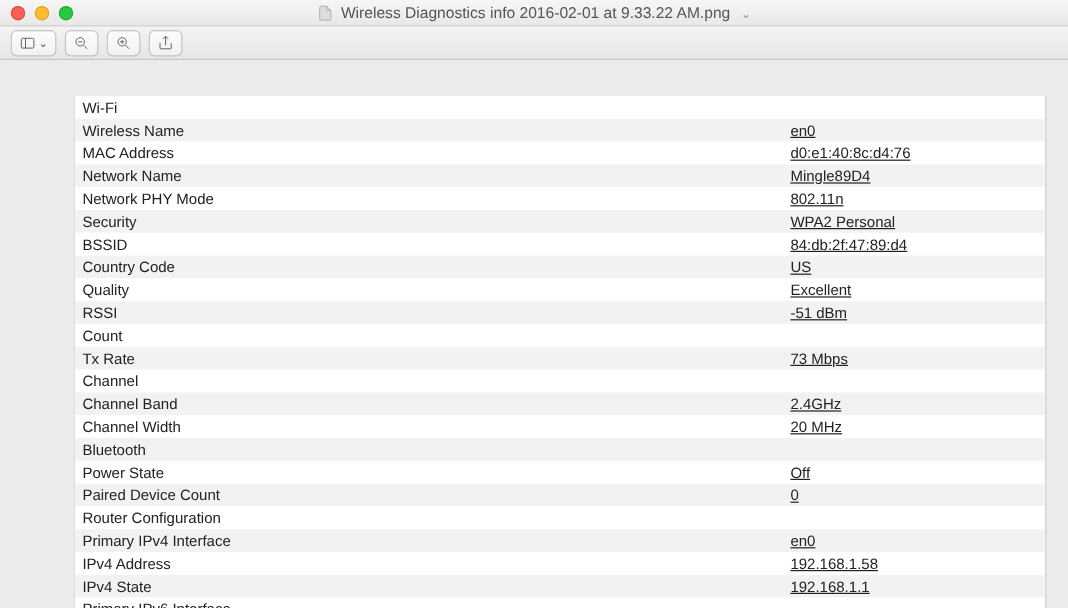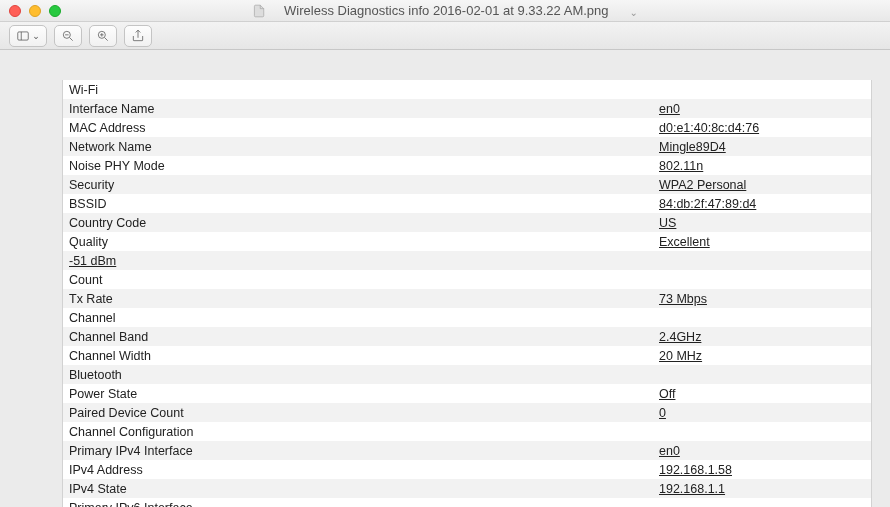--- a/index.html
+++ b/index.html
@@ -36,21 +36,21 @@
     }
     .light.close { background: #ff5f57; border: 0.5px solid #e0443e; }
     .light.min { background: #ffbd2e; border: 0.5px solid #dea123; }
     .light.max { background: #28c940; border: 0.5px solid #1aab2b; }
     .title-center {
       position: absolute;
       left: 50%;
       transform: translateX(-50%);
       display: flex;
       align-items: flex-end;
-      gap: 18px;
+      gap: 6px;
       color: #555;
       font-size: 13px;
     }
     .file-icon {
       width: 14px;
       height: 14px;
       display: flex;
       align-items: center;
       justify-content: center;
       color: #888;
@@ -195,52 +195,53 @@
 </div>
 
 <div class="content-area">
   <div class="side-strip"></div>
   <div class="table-wrapper" id="table-body">
       <div class="row header">
         <div class="key">Wi-Fi</div>
         <div class="val"></div>
       </div>
       <div class="row">
-        <div class="key">Interface Name</div>
+        <div class="key">Wireless Name</div>
         <div class="val">en0</div>
       </div>
       <div class="row">
         <div class="key">MAC Address</div>
         <div class="val">d0:e1:40:8c:d4:76</div>
       </div>
       <div class="row">
         <div class="key">Network Name</div>
         <div class="val">Mingle89D4</div>
       </div>
       <div class="row">
-        <div class="key">Noise PHY Mode</div>
+        <div class="key">Network PHY Mode</div>
         <div class="val">802.11n</div>
       </div>
       <div class="row">
         <div class="key">Security</div>
         <div class="val">WPA2 Personal</div>
       </div>
       <div class="row">
         <div class="key">BSSID</div>
         <div class="val">84:db:2f:47:89:d4</div>
       </div>
       <div class="row">
         <div class="key">Country Code</div>
         <div class="val">US</div>
       </div>
       <div class="row">
         <div class="key">Quality</div>
         <div class="val">Excellent</div>
       </div>
       <div class="row">
+        <div class="key">RSSI</div>
         <div class="val">-51 dBm</div>
       </div>
       <div class="row">
         <div class="key">Count</div>
       </div>
       <div class="row">
         <div class="key">Tx Rate</div>
         <div class="val">73 Mbps</div>
       </div>
       <div class="row">
@@ -260,21 +261,21 @@
       </div>
       <div class="row">
         <div class="key">Power State</div>
         <div class="val">Off</div>
       </div>
       <div class="row">
         <div class="key">Paired Device Count</div>
         <div class="val">0</div>
       </div>
       <div class="row header">
-        <div class="key">Channel Configuration</div>
+        <div class="key">Router Configuration</div>
         <div class="val"></div>
       </div>
       <div class="row">
         <div class="key">Primary IPv4 Interface</div>
         <div class="val">en0</div>
       </div>
       <div class="row">
         <div class="key">IPv4 Address</div>
         <div class="val">192.168.1.58</div>
       </div>

